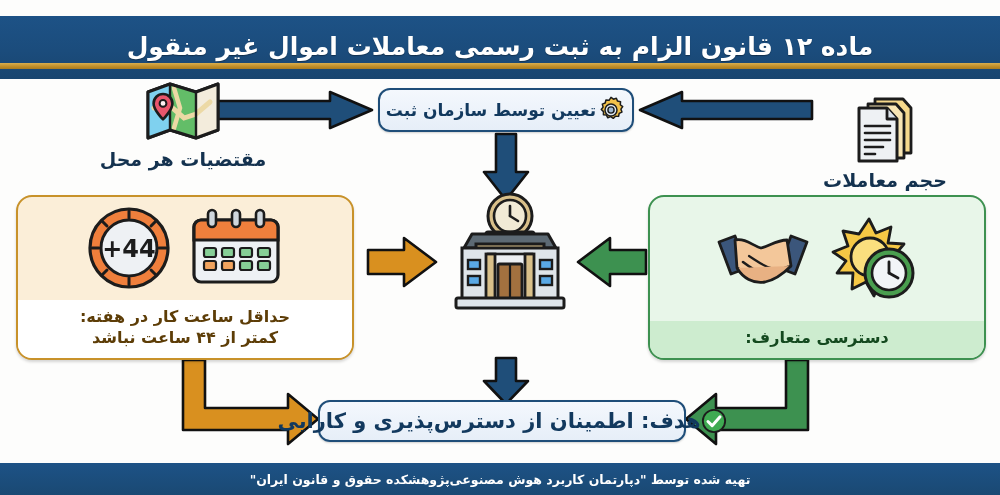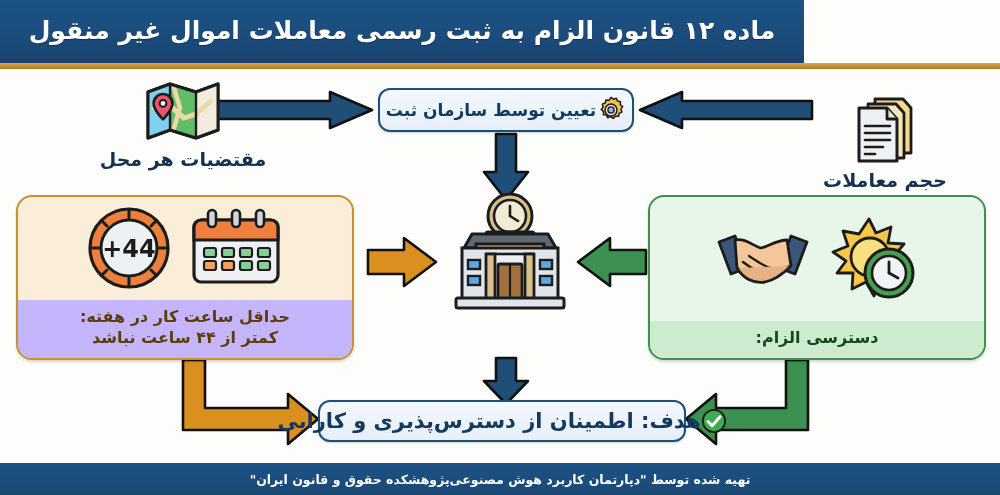--- a/index.html
+++ b/index.html
@@ -11,21 +11,21 @@
   }
   #stage {
     position: relative;
     width: 1000px; height: 495px;
     background: #fdfdfc;
     overflow: hidden;
   }
 
   
   #header {
-    position: absolute; left: 0; top: 0; width: 804px; height: 63px;
+    position: absolute; left: 0; top: 16px; width: 1000px; height: 63px;
     background: linear-gradient(180deg,#1d5286 0%, #1b4c7c 55%, #19456f 100%);
     display: flex; align-items: center; justify-content: center;
   }
   #header-title {
     color: #ffffff; font-size: 25px; font-weight: bold;
     letter-spacing: .2px; text-align: center; direction: rtl;
     text-shadow: 0 1px 1px rgba(0,0,0,.35);
     padding-bottom: 2px;
   }
   #gold-rule {
@@ -79,21 +79,21 @@
   .panel .caption {
     direction: rtl; text-align: center; font-weight: bold;
     line-height: 1.35; padding: 6px 10px 9px;
   }
 
   #panel-left {
     left: 16px; top: 195px; width: 338px; height: 165px;
     border: 2.5px solid #c8922a;
     background: #fbeed8;
   }
-  #panel-left .caption { background: #c4b5fd; color: #5d3d07; font-size: 16px; }
+  #panel-left .caption { background: #ffffff; color: #5d3d07; font-size: 16px; }
 
   #panel-right {
     left: 648px; top: 195px; width: 338px; height: 165px;
     border: 2.5px solid #3d9150;
     background: #e8f6e9;
   }
   #panel-right .caption { background: #cdeccf; color: #14491f; font-size: 16px; }
 
   
   .node { position: absolute; text-align: center; direction: rtl; }
@@ -269,21 +269,21 @@
           <path d="M6 18 L22 12 L34 44 L18 50 Z" fill="#3b567b" stroke="#1c1c1c" stroke-width="2.8" stroke-linejoin="round"></path>
           <path d="M94 18 L78 12 L66 44 L82 50 Z" fill="#3b567b" stroke="#1c1c1c" stroke-width="2.8" stroke-linejoin="round"></path>
           <path d="M22 16 C33 14 40 22 48 24 C56 22 64 16 74 16 L78 42 C68 44 62 50 52 52 C43 54 33 48 24 44 Z" fill="#f3c79a" stroke="#1c1c1c" stroke-width="2.8" stroke-linejoin="round"></path>
           <path d="M30 38 C38 44 46 50 55 52 C61 53 66 50 70 46" fill="none" stroke="#1c1c1c" stroke-width="2.6" stroke-linecap="round"></path>
           <path d="M36 32 C44 37 50 42 58 44" fill="none" stroke="#1c1c1c" stroke-width="2.2" stroke-linecap="round"></path>
           <path d="M24 44 C30 54 40 60 52 58 C62 56 70 50 78 42" fill="#e8b183" stroke="#1c1c1c" stroke-width="2.8" stroke-linejoin="round"></path>
         </svg>
       </span>
     </div>
     <div class="caption">
-      <div>دسترسی الزام:</div>
+      <div>دسترسی متعارف:</div>
     </div>
   </div>
 
   <div class="node" id="node-office">
     <span class="ctr">
       <svg class="ctr" width="140" height="128" viewBox="0 0 140 128">
         <circle cx="70" cy="24" r="22" fill="#d9c08a" stroke="#1c1c1c" stroke-width="3"></circle>
         <circle cx="70" cy="24" r="16" fill="#f1ead5" stroke="#1c1c1c" stroke-width="2.6"></circle>
         <g stroke="#1c1c1c" stroke-width="2.6" stroke-linecap="round">
           <path d="M70 24 L70 14"></path>

